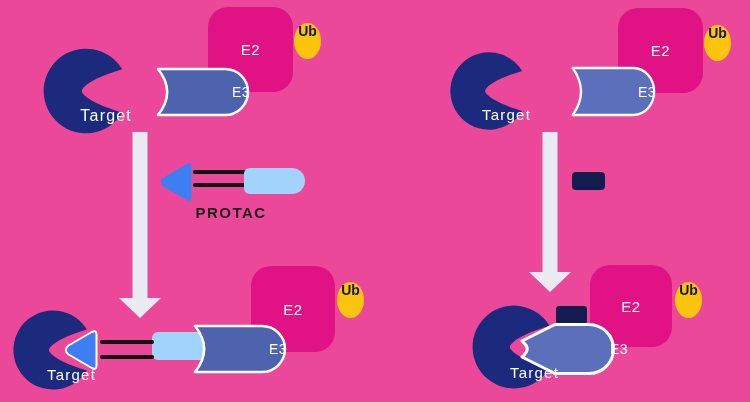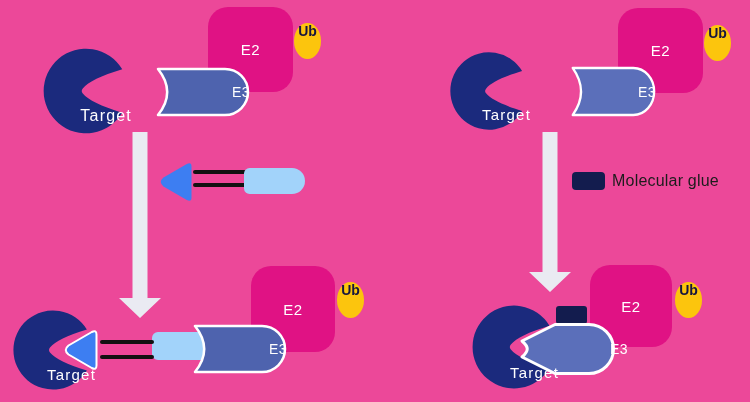--- a/index.html
+++ b/index.html
@@ -92,20 +92,21 @@
     </div>
 
     <div class="shape-wrap" style="left:157px;top:161px;width:40px;height:42px;">
       <svg viewBox="0 0 40 42" preserveAspectRatio="none">
         <path class="fill-warhead" d="M34.5 5.5 L34.5 36.5 Q34.5 41.5 29.8 39 L6.5 25.5 Q1 21 6.5 16.5 L29.8 3 Q34.5 0.5 34.5 5.5 Z"></path>
       </svg>
     </div>
     <div class="linker-line" style="left:193px;top:170px;width:53px;"></div>
     <div class="linker-line" style="left:193px;top:183px;width:53px;"></div>
     <div class="pill" style="left:244px;top:168px;width:61px;height:26px;"></div>
+    <div class="text-label" style="left:172px;top:203px;width:118px;text-align:center;">PROTAC</div>
 
     <div class="e2" style="left:251px;top:266px;width:84px;height:86px;">
       <span>E2</span>
     </div>
     <div class="ub" style="left:337px;top:282px;width:27px;height:36px;">
       <span>Ub</span>
     </div>
     <div class="pill" style="left:152px;top:332px;width:64px;height:28px;"></div>
     <div class="linker-line" style="left:100px;top:340px;width:54px;"></div>
     <div class="linker-line" style="left:100px;top:355px;width:54px;"></div>
@@ -149,21 +150,20 @@
       <span class="shape-label target-label" style="font-size:15px;">Target</span>
     </div>
 
     <div class="shape-wrap" style="left:529px;top:132px;width:42px;height:160px;">
       <svg viewBox="0 0 42 160" preserveAspectRatio="none">
         <path class="fill-arrow" d="M13.5 0 H28.5 V140 H42 L21 160 L0 140 H13.5 Z"></path>
       </svg>
     </div>
 
     <div class="glue-rect" style="left:572px;top:172px;width:33px;height:18px;"></div>
-    <div class="text-label legend-label" style="left:612px;top:171px;height:20px;">Molecular glue</div>
 
     <div class="shape-wrap target-wrap" style="left:469px;top:302px;width:90px;height:90px;padding-bottom:12px;">
       <svg viewBox="0 0 100 100" preserveAspectRatio="none">
         <path class="fill-target" d="M89.4 26.3 A46 46 0 1 0 89.4 73.7 C66 66.5 52.5 60 46.5 52.8 Q44.2 50 46.5 47.2 C52.5 40 66 33.5 89.4 26.3 Z"></path>
       </svg>
       <span class="shape-label target-label" style="font-size:15px;">Target</span>
     </div>
     <div class="e2" style="left:590px;top:265px;width:82px;height:82px;">
       <span>E2</span>
     </div>

